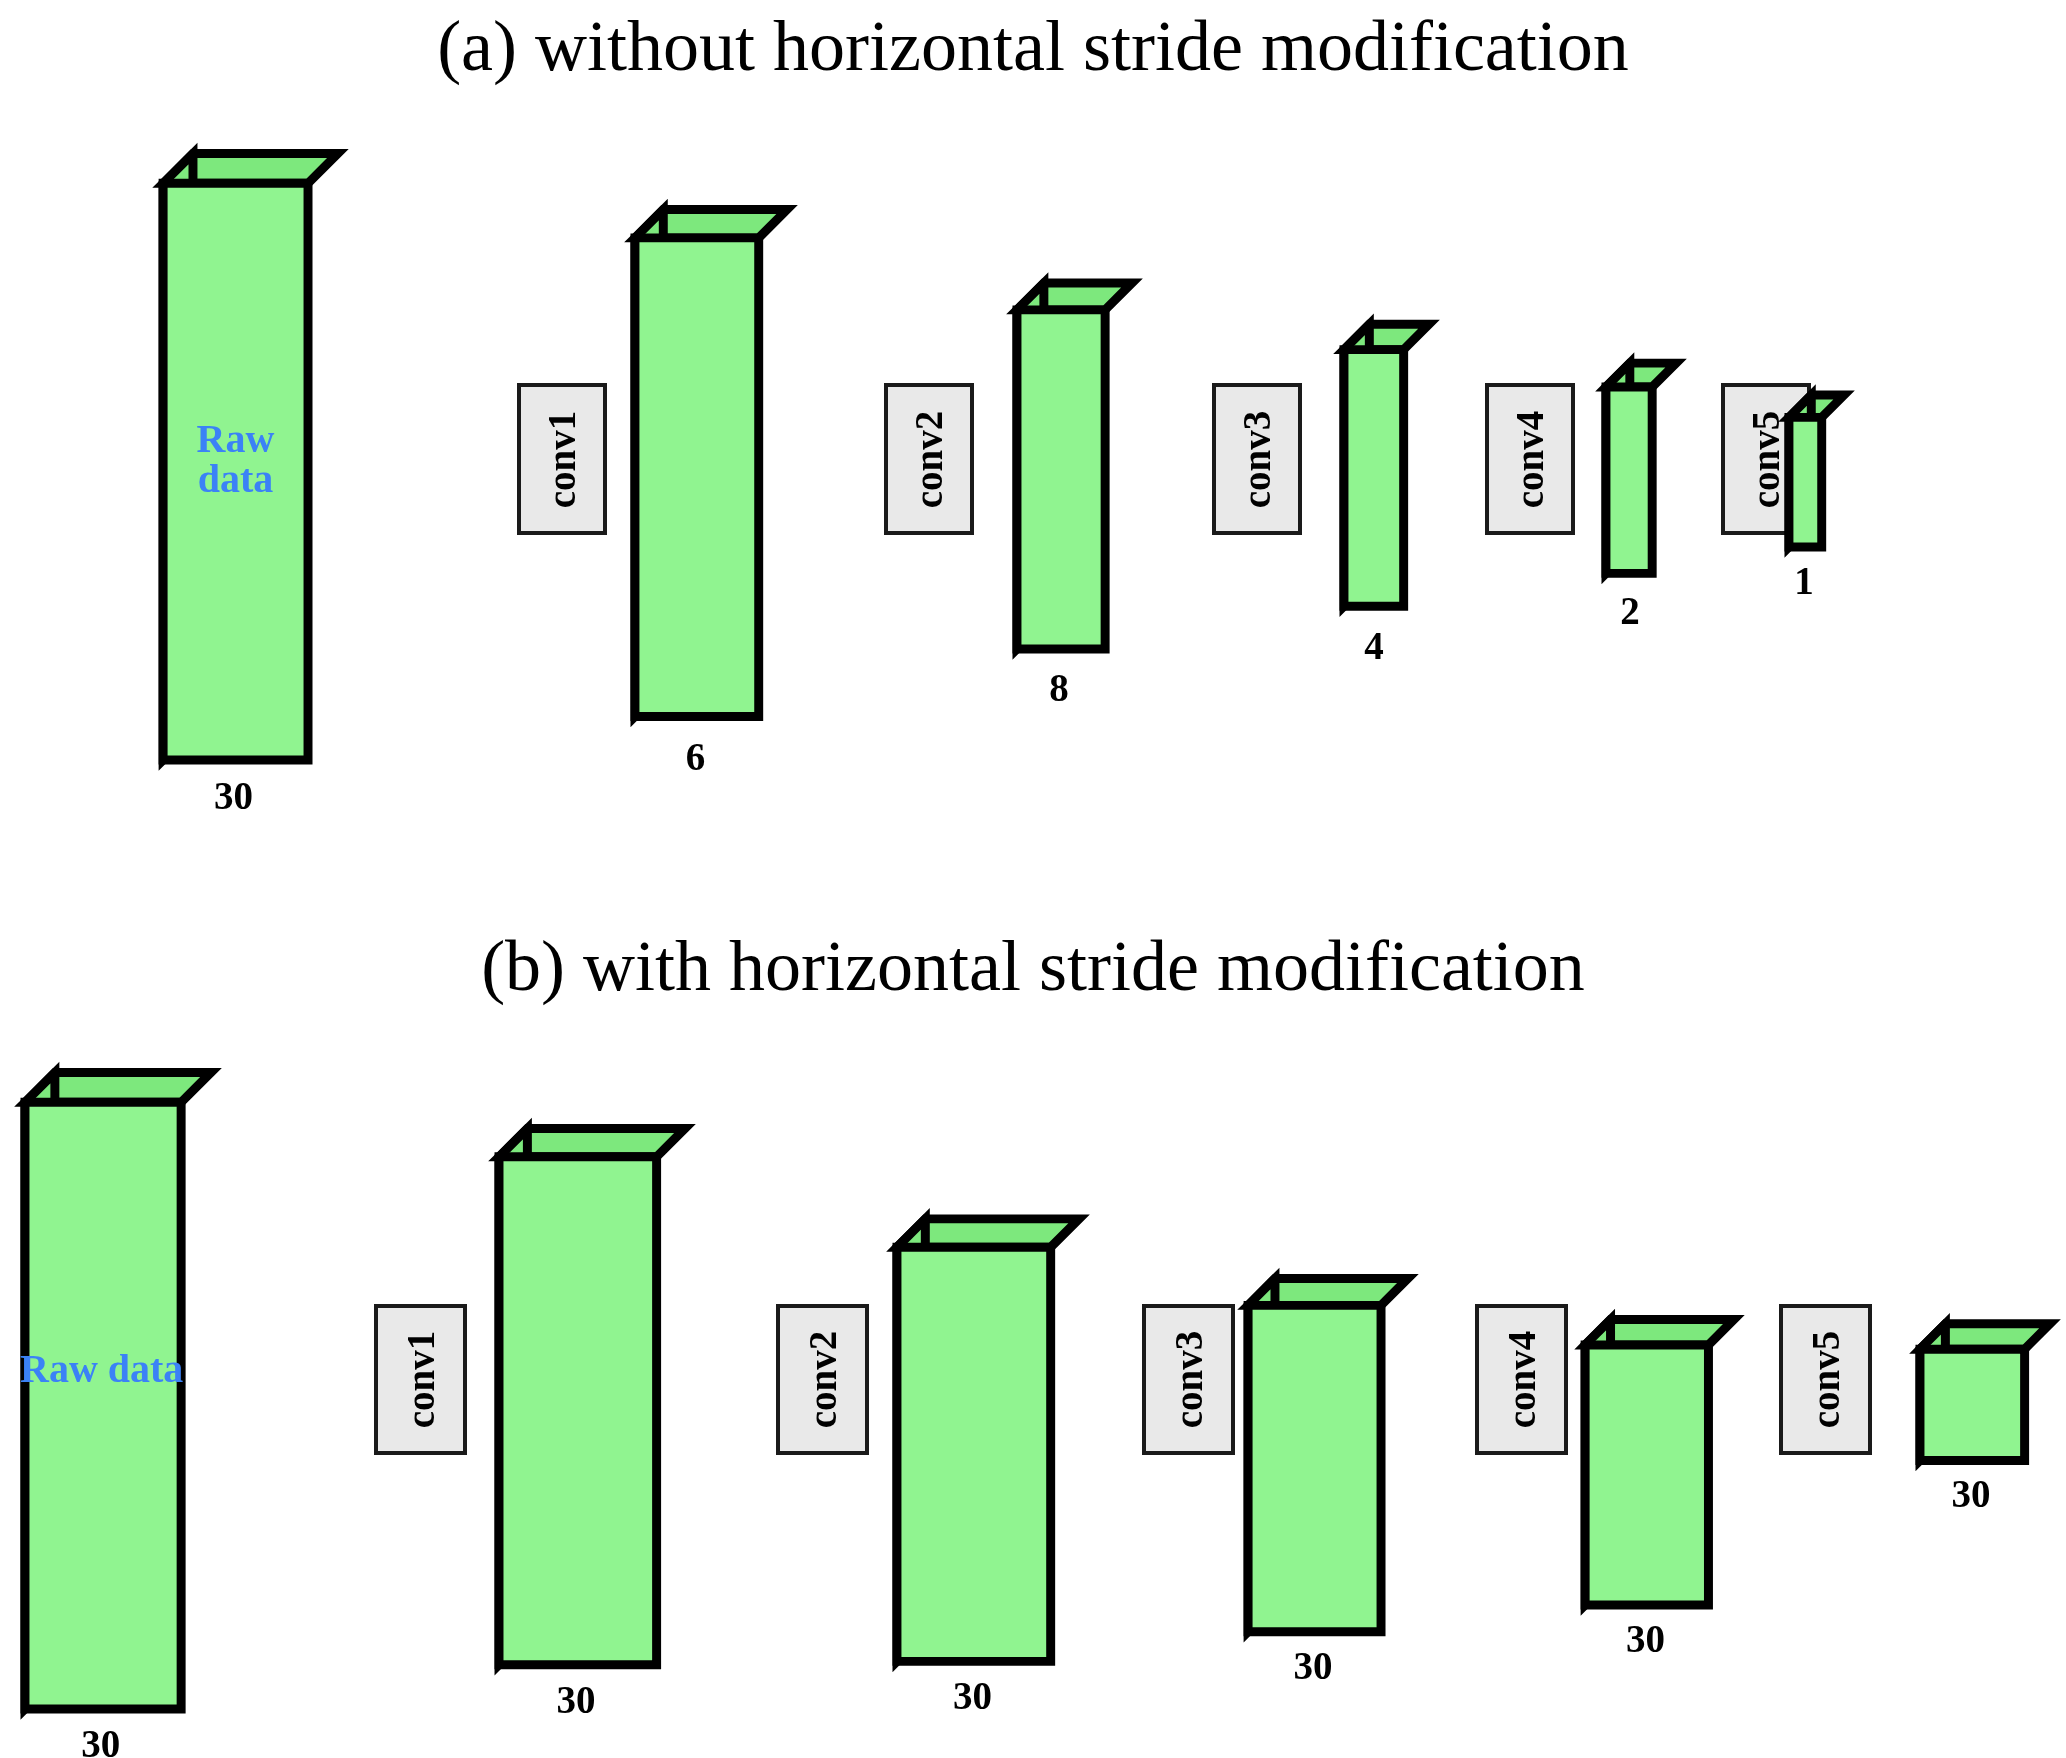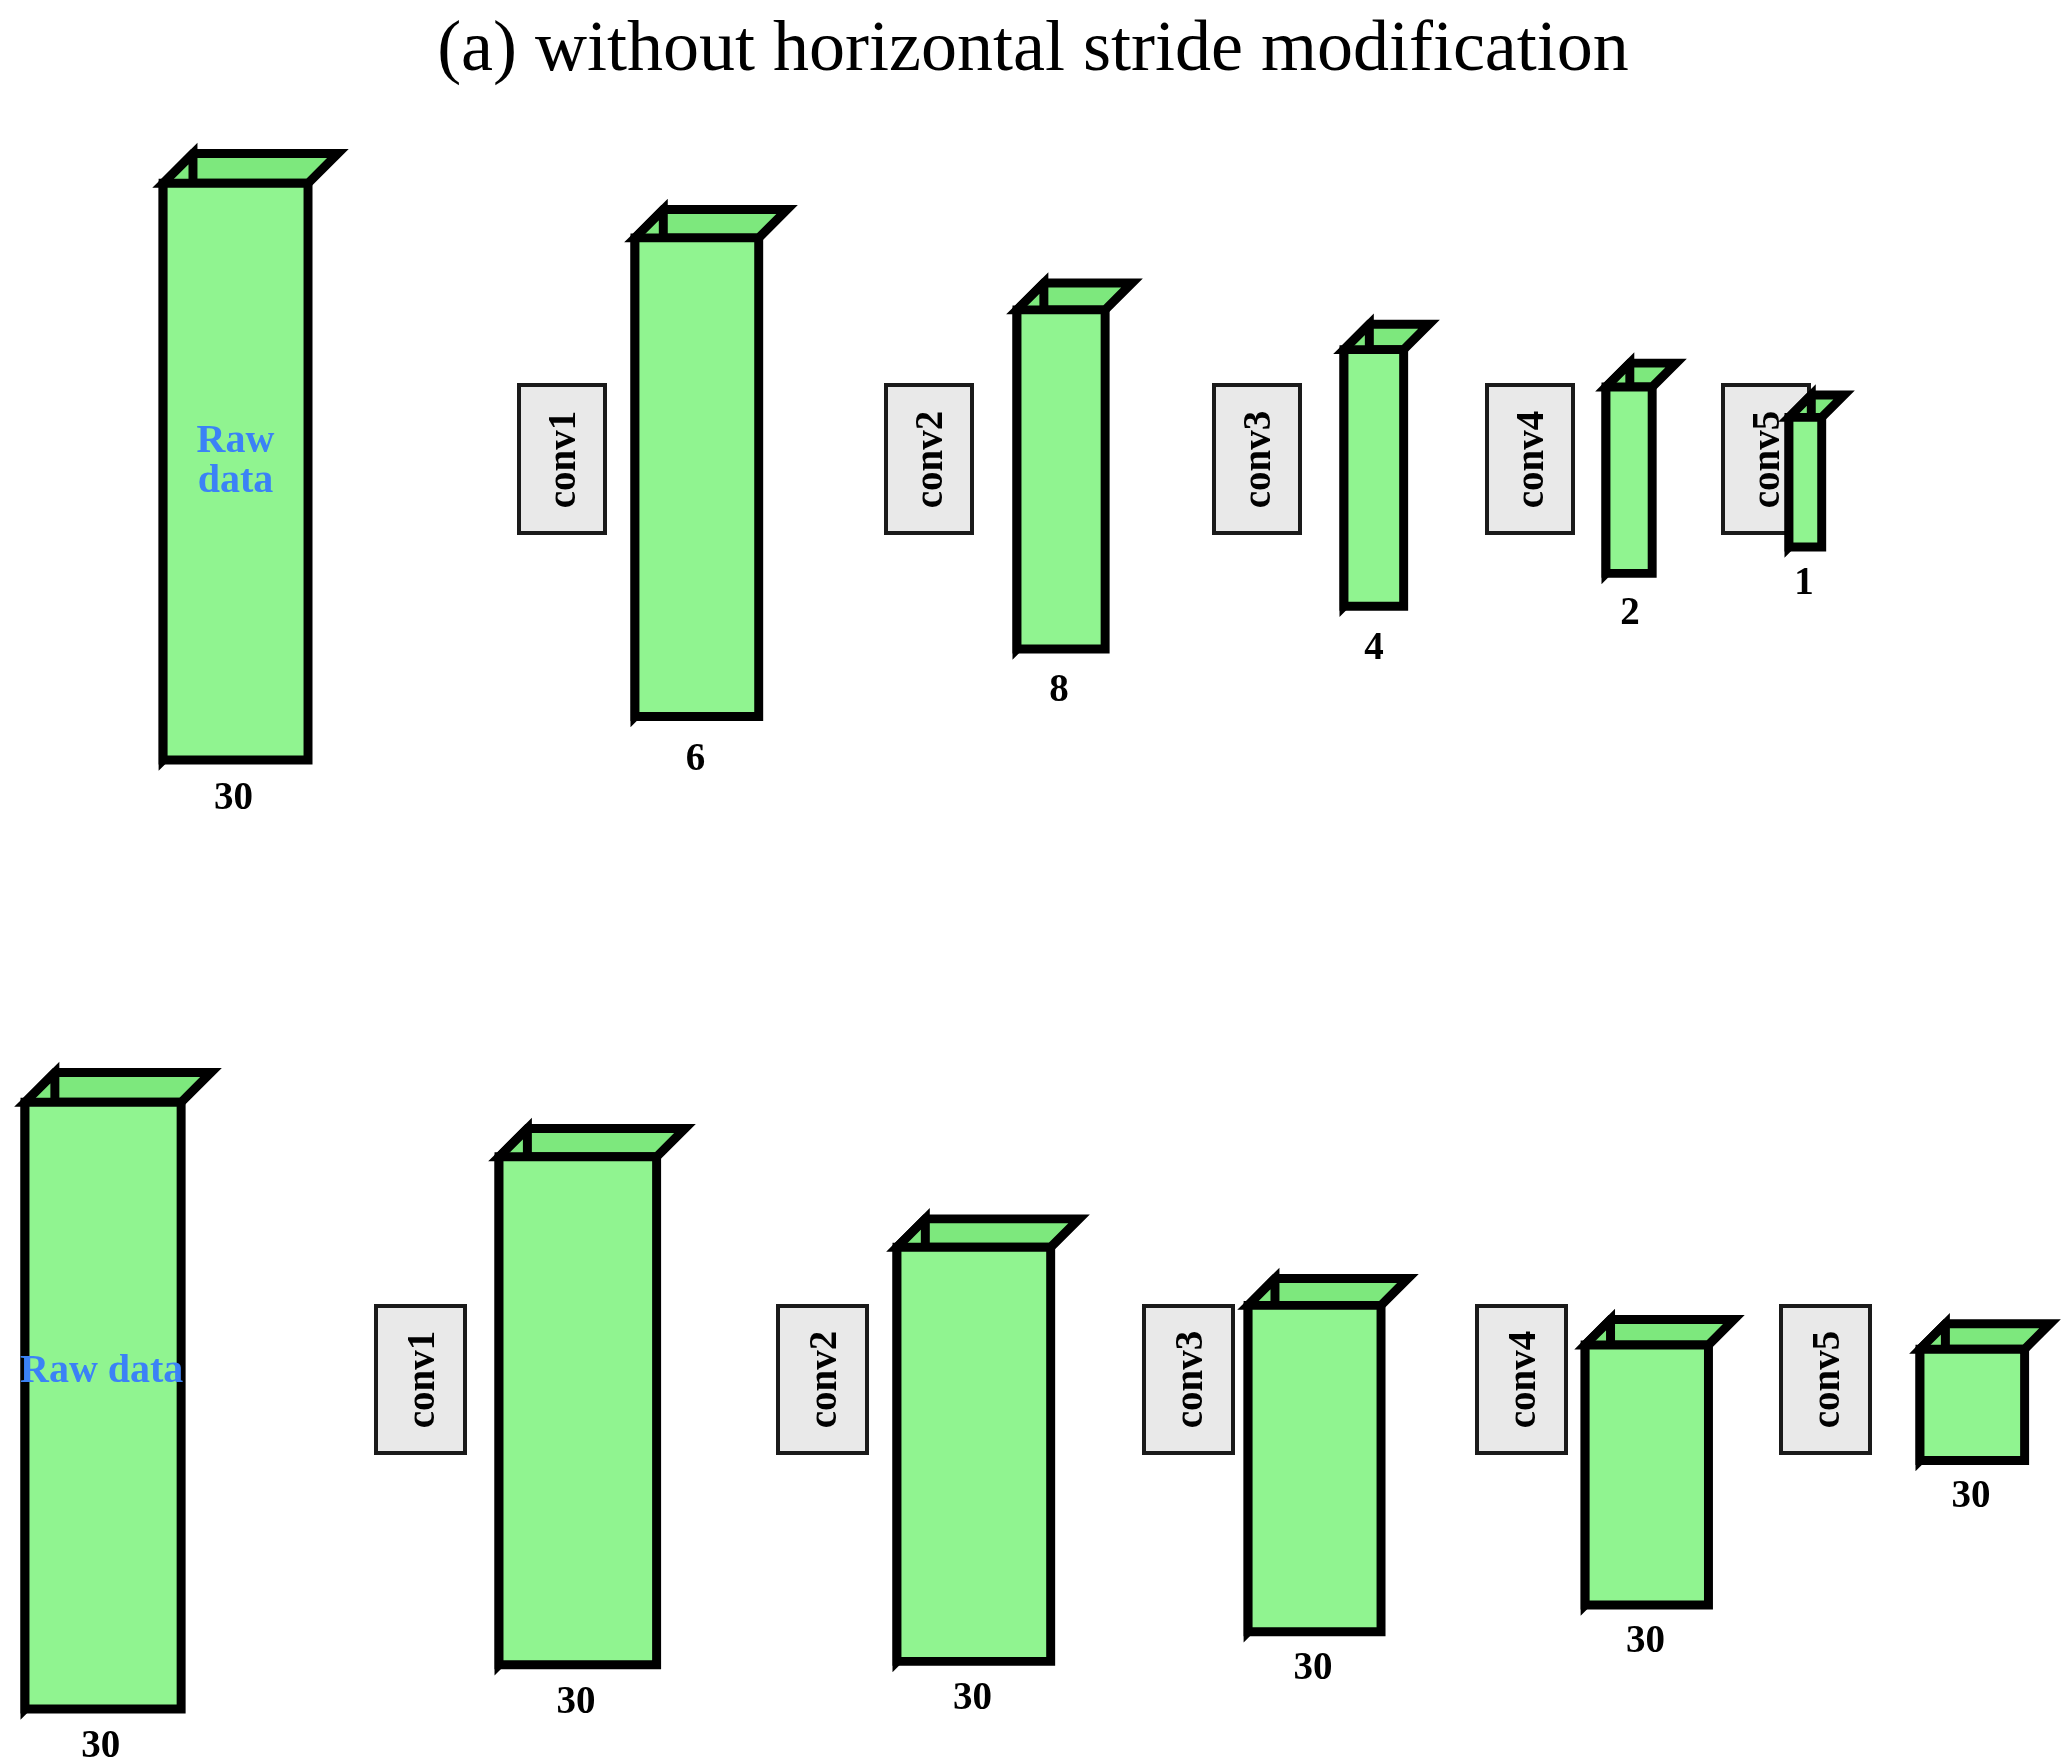--- a/index.html
+++ b/index.html
@@ -137,20 +137,21 @@
     <span>conv5</span>
   </div>
 
   <svg class="block-svg" style="left:1783px; top:389px; width:67px; height:164px;" viewBox="0 0 90 220">
     <polygon class="face-top" points="8,38 38,8 82,8 52,38"></polygon>
     <polygon class="face-side" points="8,38 38,8 38,182 8,212"></polygon>
     <polygon class="face-front" points="8,38 52,38 52,212 8,212"></polygon>
   </svg>
   <div class="block-caption" style="left:1783px; top:561px; width:42px;">1</div>
 
+  <div class="panel-title" id="title-b">(b) with horizontal stride modification</div>
 
   <svg class="block-svg" style="left:18.7px; top:1065px; width:198px; height:650px;" viewBox="0 0 265 870">
     <polygon class="face-top" points="8,50 48,10 257,10 217,50"></polygon>
     <polygon class="face-side" points="8,50 48,10 48,822 8,862"></polygon>
     <polygon class="face-front" points="8,50 217,50 217,862 8,862"></polygon>
   </svg>
   <div class="block-inner-label" style="left:18.7px; top:1349px; width:166px;">Raw data</div>
   <div class="block-caption" style="left:18.7px; top:1724px; width:164px;">30</div>
 
   <div class="conv-box" style="left:374px; top:1304px; width:93px; height:151px;">

